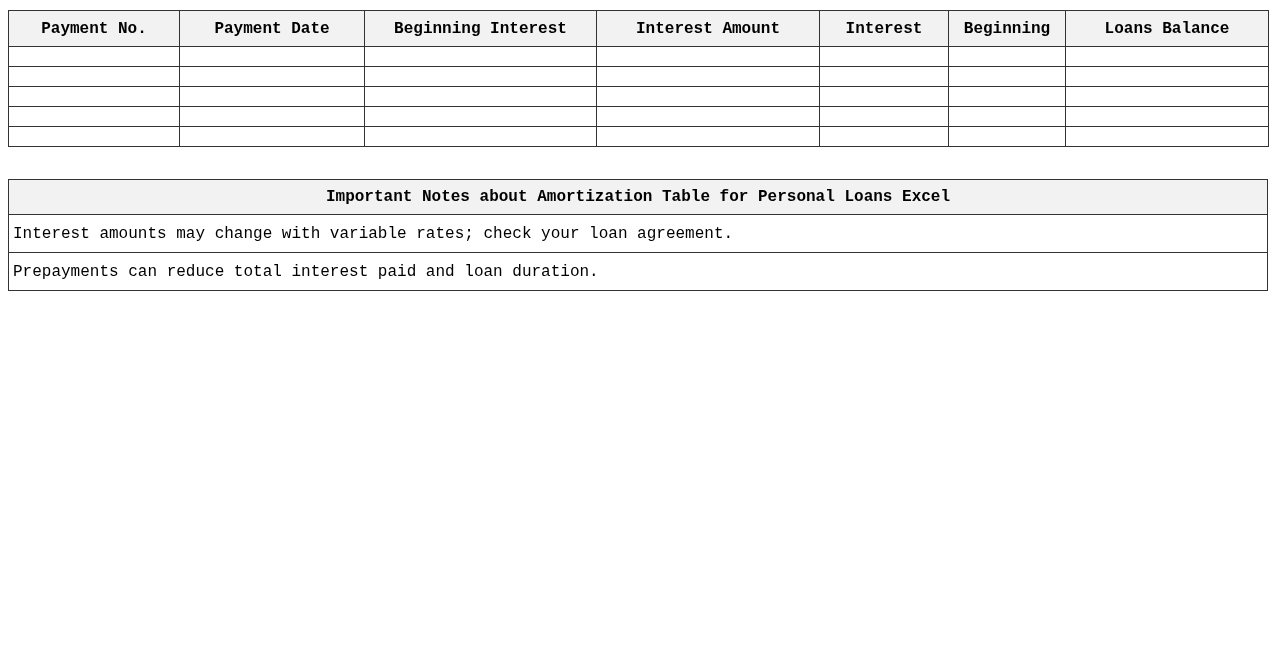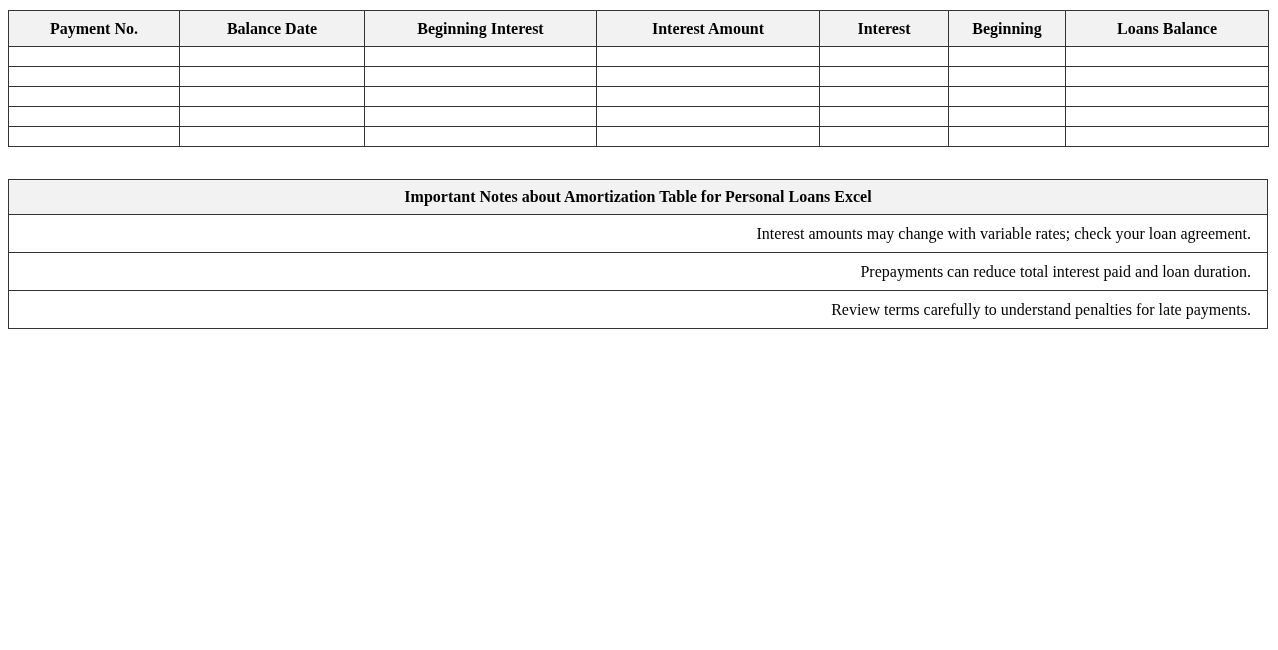--- a/index.html
+++ b/index.html
@@ -22,22 +22,23 @@
     padding: 10px 8px;
     background: var(--page-bg);
   }
   table {
     border-collapse: collapse;
     width: 1260px;
     table-layout: fixed;
   }
   th, td {
     border: 1px solid var(--border);
-    padding: 0 16px;
+    padding: 0 4px;
     overflow: hidden;
+    font-family: Liberation Mono, monospace;
   }
   
   .amort th {
     height: 36px;
     background: var(--header-bg);
     font-weight: bold;
     font-size: 16px;
     text-align: center;
     vertical-align: middle;
   }
@@ -60,21 +61,21 @@
     height: 35px;
     background: var(--header-bg);
     font-weight: bold;
     font-size: 16px;
     text-align: center;
     vertical-align: middle;
   }
   .notes td {
     height: 38px;
     font-size: 16px;
-    text-align: right;
+    text-align: left;
     vertical-align: middle;
     margin-top: 16px;
   }
 </style>
 </head>
 <body>
 
 <div class="page">
 
   <table class="amort">
@@ -83,21 +84,21 @@
       <col class="col-payment-date">
       <col class="col-begin-balance">
       <col class="col-payment-amount">
       <col class="col-principal">
       <col class="col-interest">
       <col class="col-ending-balance">
     </colgroup>
     <thead>
       <tr>
         <th>Payment No.</th>
-        <th>Balance Date</th>
+        <th>Payment Date</th>
         <th>Beginning Interest</th>
         <th>Interest Amount</th>
         <th>Interest</th>
         <th>Beginning</th>
         <th>Loans Balance</th>
       </tr>
     </thead>
     <tbody>
       <tr>
         <td></td>
@@ -153,19 +154,16 @@
         <th>Important Notes about Amortization Table for Personal Loans Excel</th>
       </tr>
     </thead>
     <tbody>
       <tr>
         <td>Interest amounts may change with variable rates; check your loan agreement.</td>
       </tr>
       <tr>
         <td>Prepayments can reduce total interest paid and loan duration.</td>
       </tr>
-      <tr>
-        <td>Review terms carefully to understand penalties for late payments.</td>
-      </tr>
     </tbody>
   </table>
 
 </div>
 
 </body></html>

